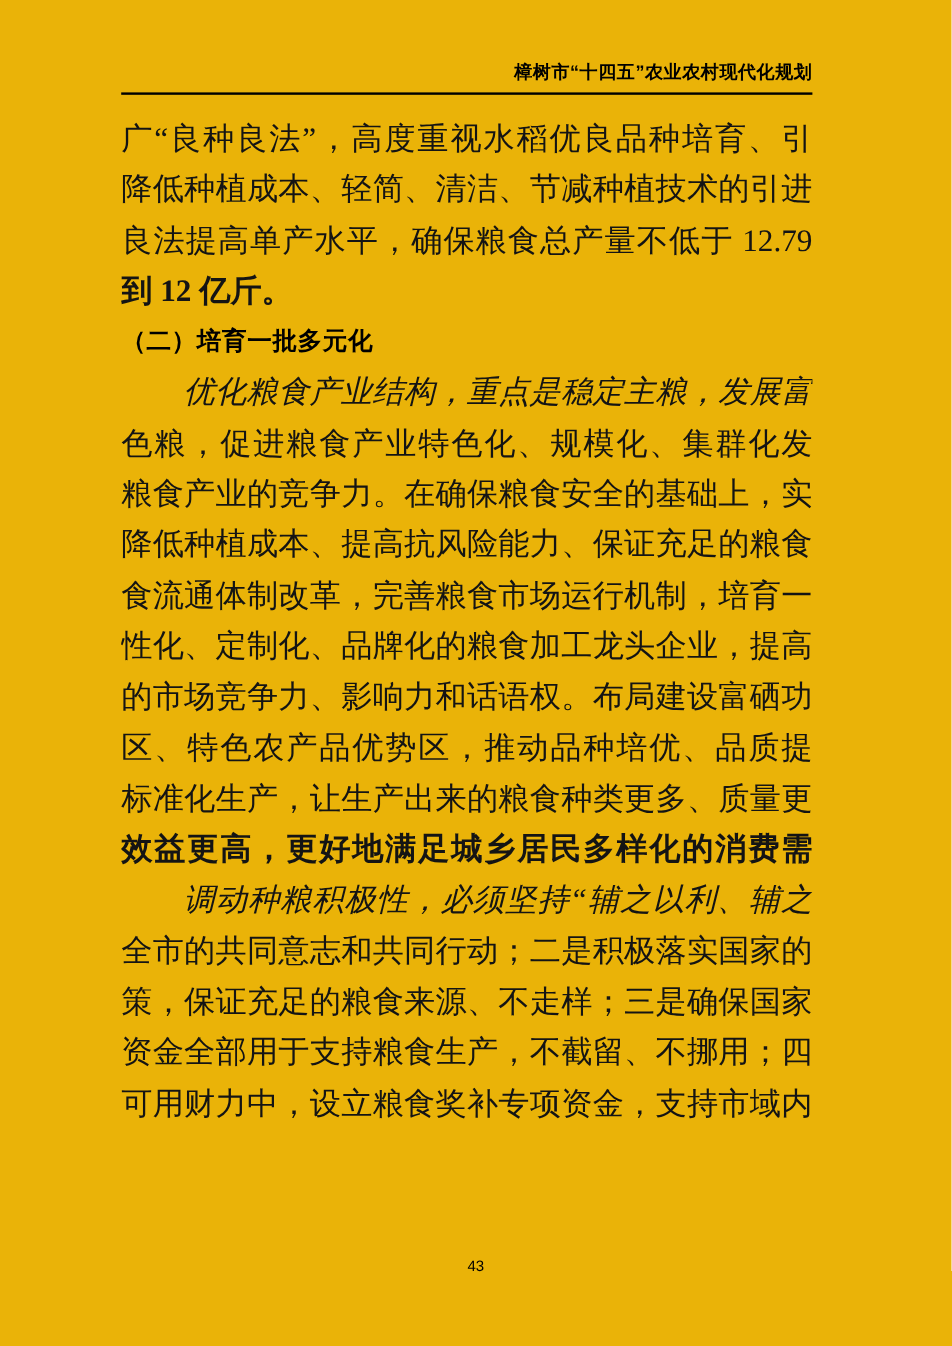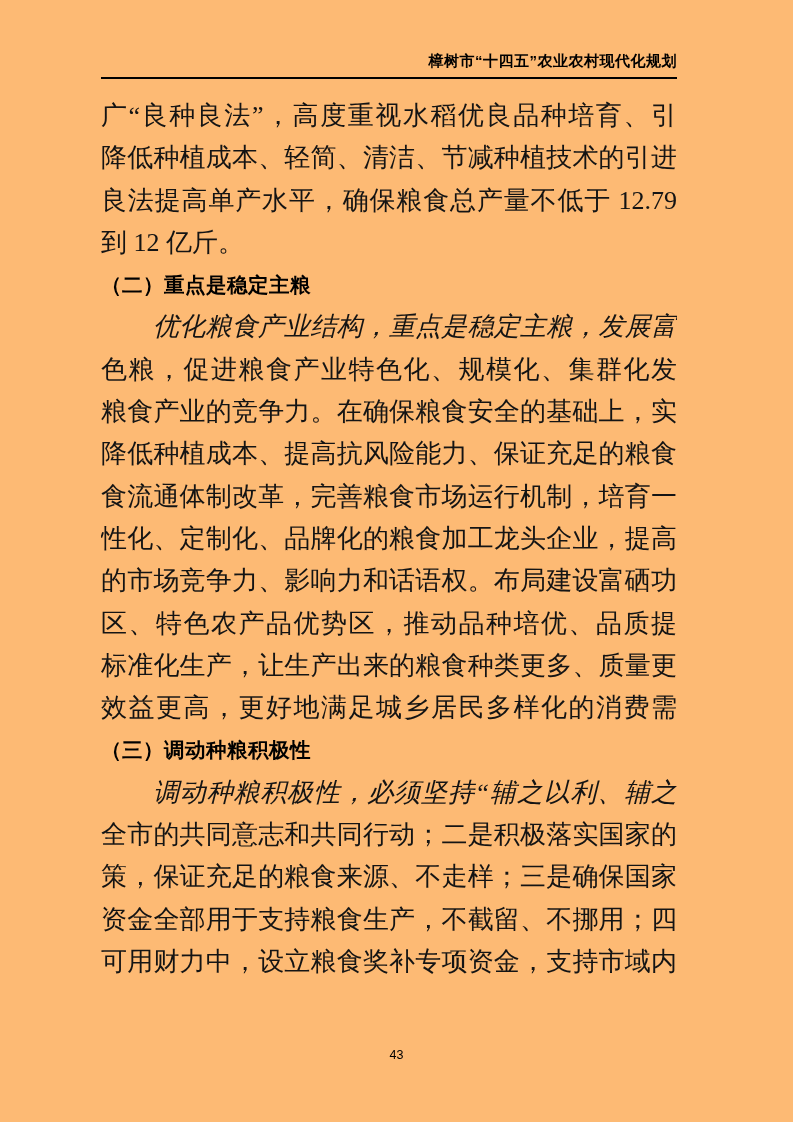--- a/index.html
+++ b/index.html
@@ -4,21 +4,21 @@
 <style>
   html, body {
     margin: 0;
     padding: 0;
     background: #ffffff;
   }
   .page {
     position: relative;
     width: 793px;
     height: 1122px;
-    background: #fdba74;
+    background: #eab308;
     overflow: hidden;
     font-family: "Liberation Serif", "DejaVu Serif", serif;
     color: #111111;
   }
   
   .header {
     position: absolute;
     top: 51px;
     left: 101px;
     width: 576px;
@@ -54,20 +54,21 @@
     text-justify: inter-character;
     overflow: hidden;
     color: #141414;
   }
   .line.indent {
     text-indent: 2em;
     font-style: italic;
   }
   .line.last {
     text-align-last: left;
+    font-weight: bold;
   }
   .heading {
     font-size: 20.5px;
     line-height: 42.3px;
     height: 42.3px;
     font-weight: bold;
     color: #000000;
     letter-spacing: 0.5px;
   }
   
@@ -92,32 +93,31 @@
     <span>樟树市“十四五”农业农村现代化规划</span>
   </div>
 
   <div class="header-rule"></div>
 
   <div class="content">
       <div class="line">广“良种良法”，高度重视水稻优良品种培育、引进、推广，高</div>
       <div class="line">降低种植成本、轻简、清洁、节减种植技术的引进推广，通过良种</div>
       <div class="line">良法提高单产水平，确保粮食总产量不低于 12.79 亿斤，力争达</div>
       <div class="line last">到 12 亿斤。</div>
-      <div class="heading">（二）重点是稳定主粮</div>
+      <div class="heading">（二）培育一批多元化</div>
       <div class="line indent">优化粮食产业结构，重点是稳定主粮，发展富硒功能粮、特</div>
       <div class="line">色粮，促进粮食产业特色化、规模化、集群化发展，提升樟树市</div>
       <div class="line">粮食产业的竞争力。在确保粮食安全的基础上，实施规模种植，</div>
       <div class="line">降低种植成本、提高抗风险能力、保证充足的粮食来源。深化粮</div>
       <div class="line">食流通体制改革，完善粮食市场运行机制，培育一批多元化、个</div>
       <div class="line">性化、定制化、品牌化的粮食加工龙头企业，提高樟树粮食产业</div>
       <div class="line">的市场竞争力、影响力和话语权。布局建设富硒功能大米产业园</div>
       <div class="line">区、特色农产品优势区，推动品种培优、品质提升、品牌唱响和</div>
       <div class="line">标准化生产，让生产出来的粮食种类更多、质量更优、销路更畅、</div>
       <div class="line last">效益更高，更好地满足城乡居民多样化的消费需求。</div>
-      <div class="heading">（三）调动种粮积极性</div>
       <div class="line indent">调动种粮积极性，必须坚持“辅之以利、辅之以义”。“辅</div>
       <div class="line">全市的共同意志和共同行动；二是积极落实国家的各项补贴政</div>
       <div class="line">策，保证充足的粮食来源、不走样；三是确保国家种粮大县奖励</div>
       <div class="line">资金全部用于支持粮食生产，不截留、不挪用；四是争取在市级</div>
       <div class="line">可用财力中，设立粮食奖补专项资金，支持市域内各类经营主体</div>
     </div>
 
   <div class="footer">
     <span>43</span>
   </div>

